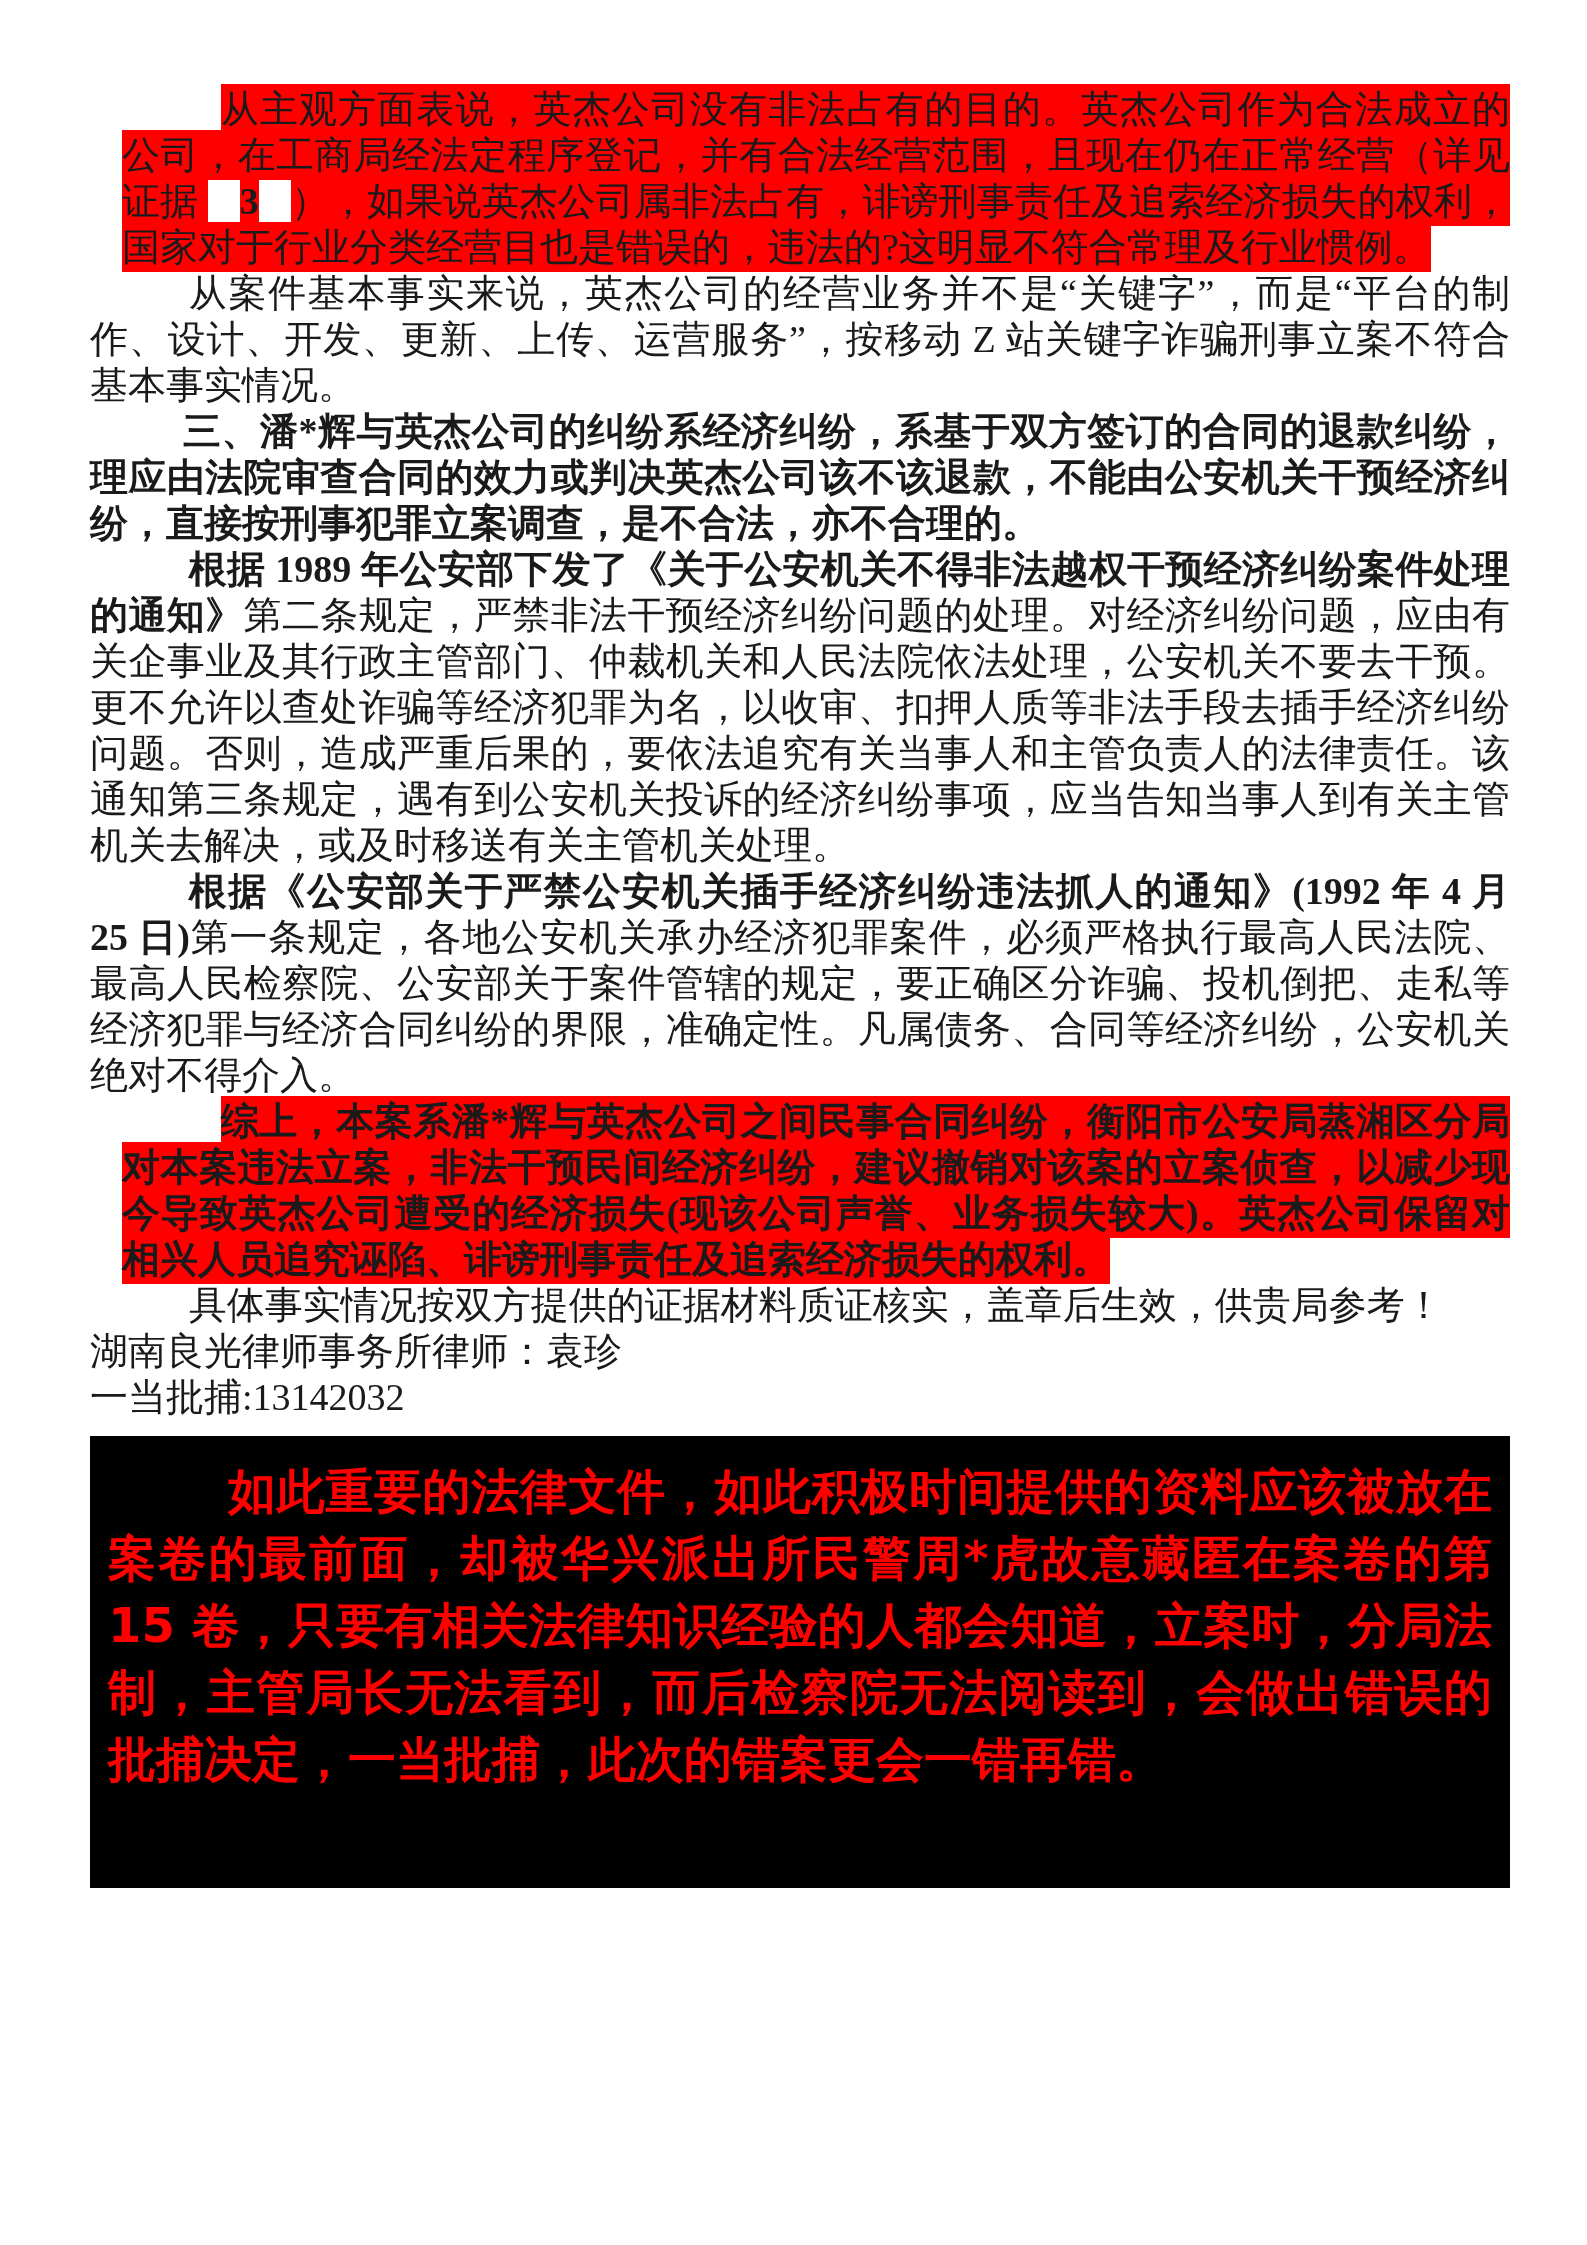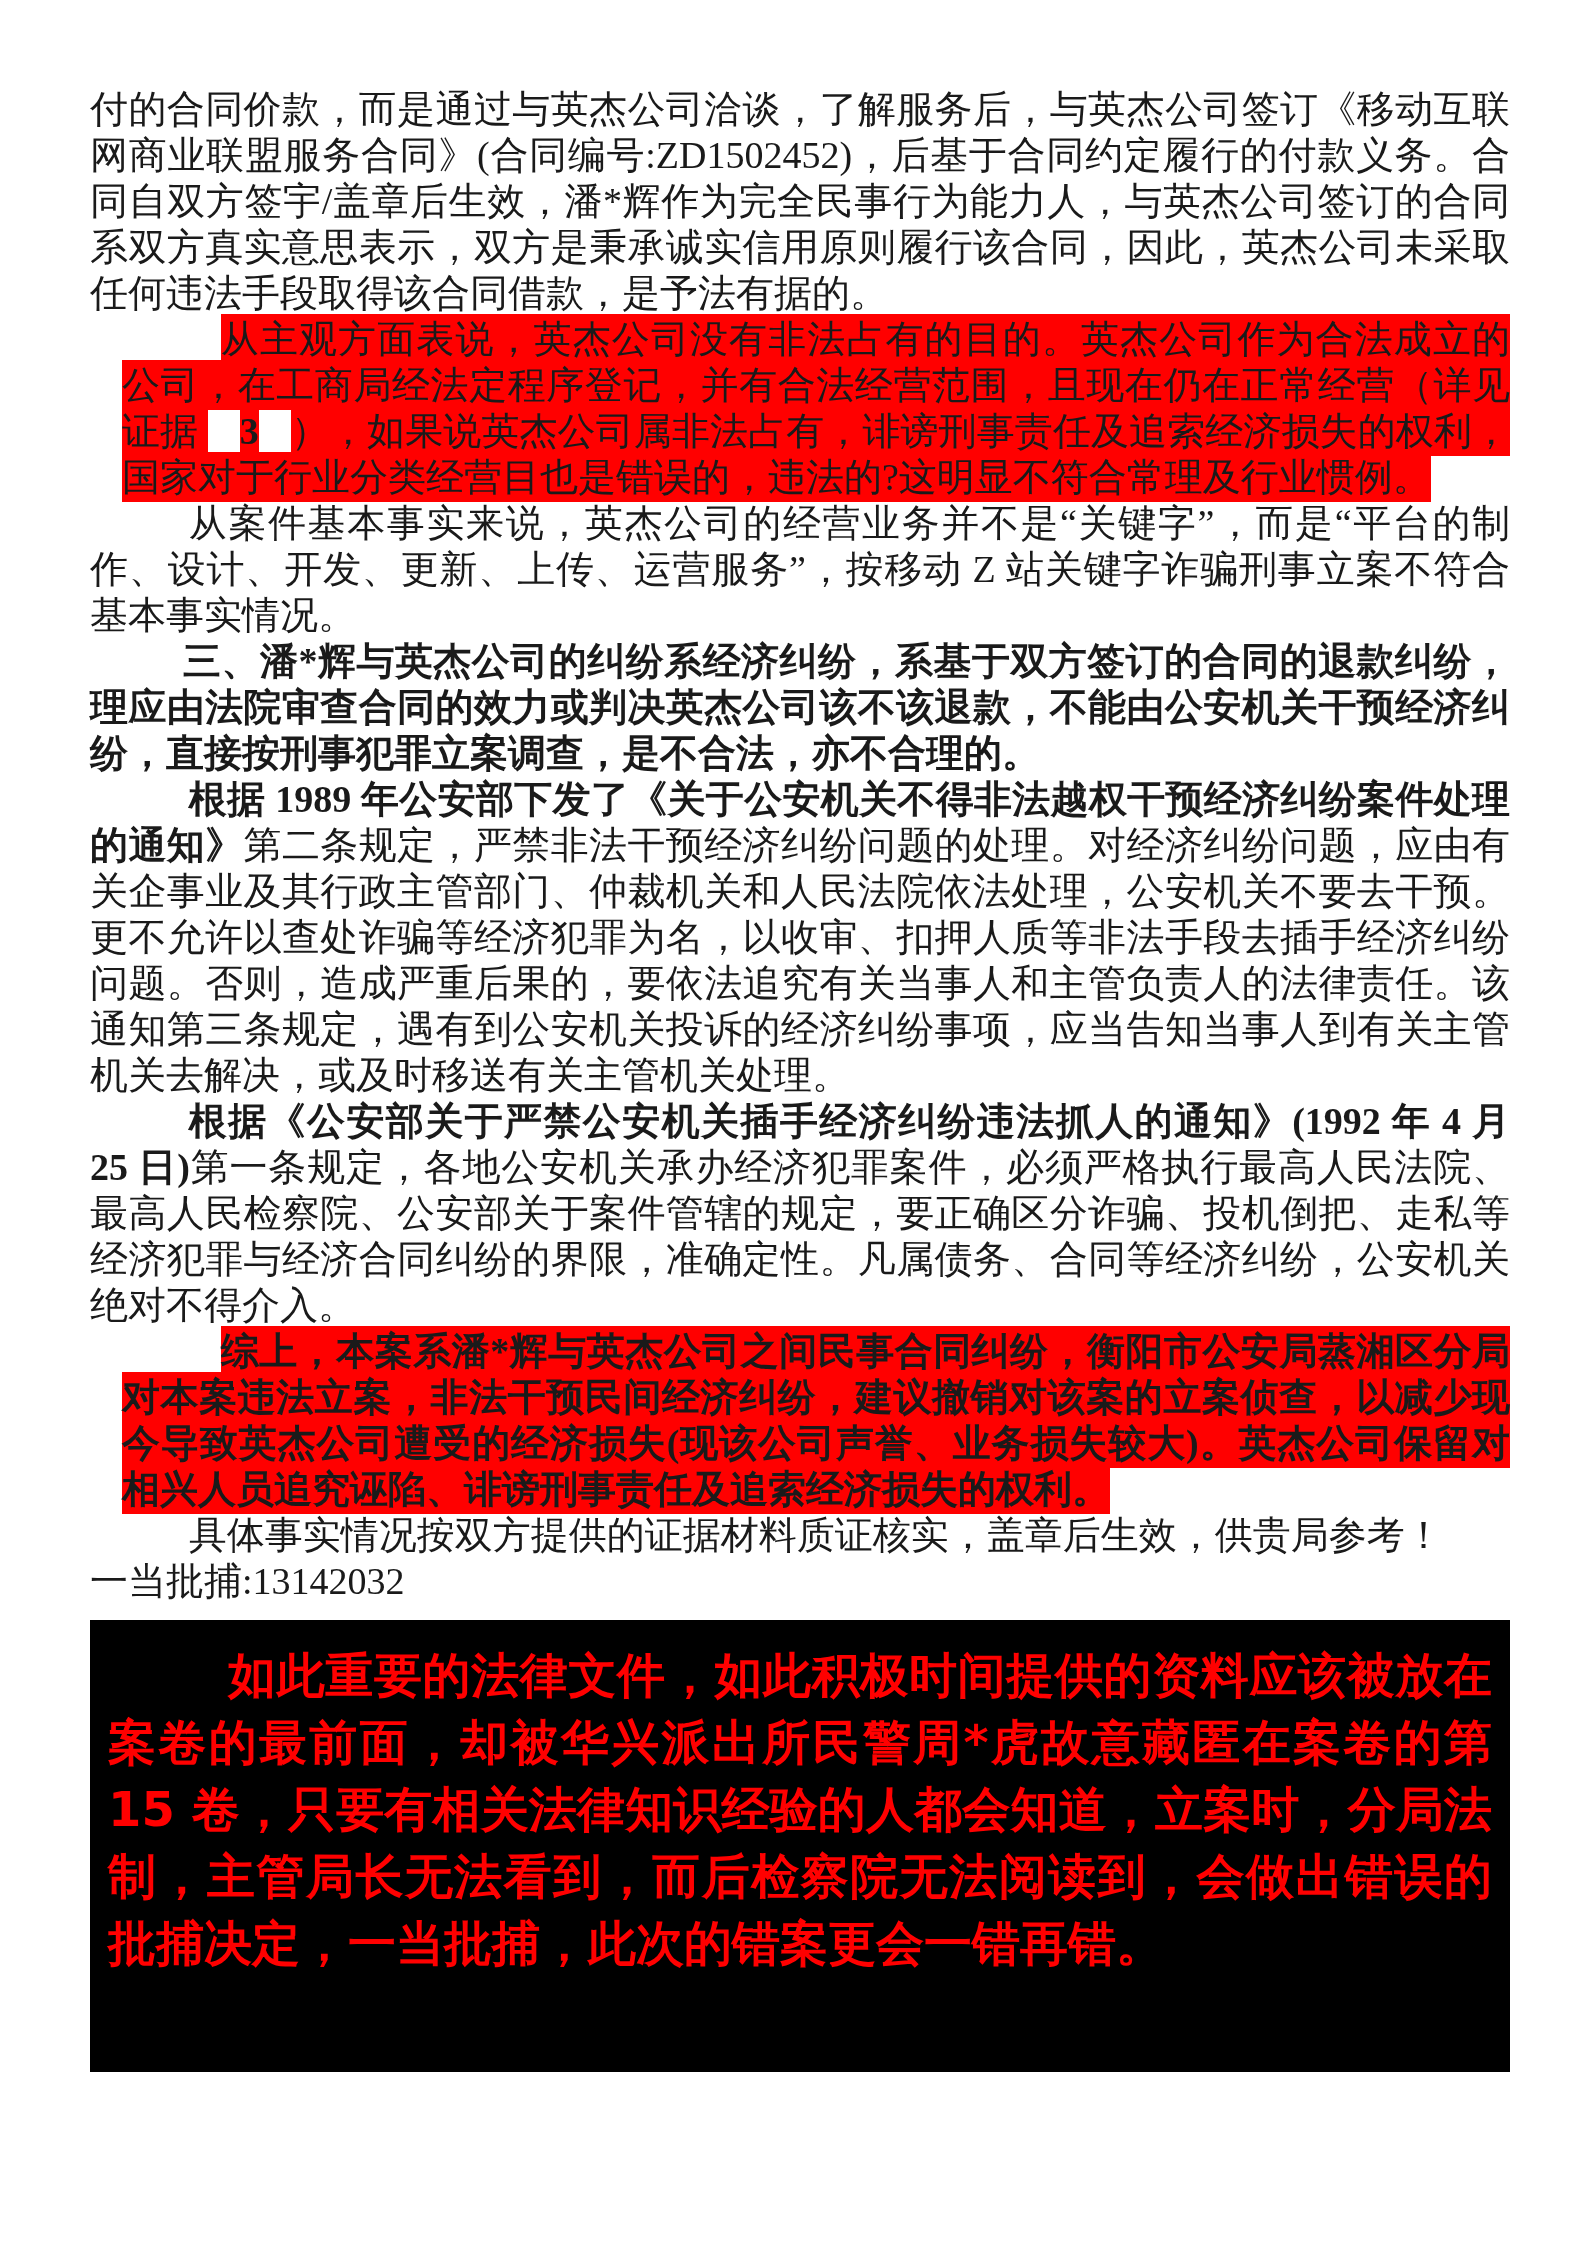--- a/index.html
+++ b/index.html
@@ -52,26 +52,26 @@
     line-height: 67px;
     text-align: justify;
     text-indent: 2.5em;
   }
 </style>
 </head>
 <body>
 
 <div class="page">
   <div class="doc-body" id="doc-body">
-      <p class="p-first"><span>付的合同价款，而是通过与英杰公司洽谈，了解服务后，与英杰公司签订《移动互联网商业联盟服务合同》(合同编号:ZD1502452)，后基于合同约定履行的付款义务。合同自双方签宇/盖章后生效，潘*辉作为完全民事行为能力人，与英杰公司签订的合同系双方真实意思表示，双方是秉承诚实信用原则履行该合同，因此，英杰公司未采取任何违法手段取得该合同借款，是予法有据的。</span></p>
       <p class="p-indent"><span class="hl">从主观方面表说，英杰公司没有非法占有的目的。英杰公司作为合法成立的公司，在工商局经法定程序登记，并有合法经营范围，且现在仍在正常经营（详见证据 </span><span class="b hl">3</span><span class="hl">），如果说英杰公司属非法占有，诽谤刑事责任及追索经济损失的权利，国家对于行业分类经营目也是错误的，违法的?这明显不符合常理及行业惯例。</span></p>
       <p class="p-indent"><span>从案件基本事实来说，英杰公司的经营业务并不是“关键字”，而是“平台的制作、设计、开发、更新、上传、运营服务”，按移动 Z 站关键字诈骗刑事立案不符合基本事实情况。</span></p>
       <p class="p-heading"><span>三、潘*辉与英杰公司的纠纷系经济纠纷，系基于双方签订的合同的退款纠纷，理应由法院审查合同的效力或判决英杰公司该不该退款，不能由公安机关干预经济纠纷，直接按刑事犯罪立案调查，是不合法，亦不合理的。</span></p>
       <p class="p-indent"><span class="b">根据 1989 年公安部下发了《关于公安机关不得非法越权干预经济纠纷案件处理的通知》</span><span>第二条规定，严禁非法干预经济纠纷问题的处理。对经济纠纷问题，应由有关企事业及其行政主管部门、仲裁机关和人民法院依法处理，公安机关不要去干预。更不允许以查处诈骗等经济犯罪为名，以收审、扣押人质等非法手段去插手经济纠纷问题。否则，造成严重后果的，要依法追究有关当事人和主管负责人的法律责任。该通知第三条规定，遇有到公安机关投诉的经济纠纷事项，应当告知当事人到有关主管机关去解决，或及时移送有关主管机关处理。</span></p>
       <p class="p-indent"><span class="b">根据《公安部关于严禁公安机关插手经济纠纷违法抓人的通知》(1992 年 4 月 25 日)</span><span>第一条规定，各地公安机关承办经济犯罪案件，必须严格执行最高人民法院、最高人民检察院、公安部关于案件管辖的规定，要正确区分诈骗、投机倒把、走私等经济犯罪与经济合同纠纷的界限，准确定性。凡属债务、合同等经济纠纷，公安机关绝对不得介入。</span></p>
       <p class="p-indent"><span class="b hl">综上，本案系潘*辉与英杰公司之间民事合同纠纷，衡阳市公安局蒸湘区分局对本案违法立案，非法干预民间经济纠纷，建议撤销对该案的立案侦查，以减少现今导致英杰公司遭受的经济损失(现该公司声誉、业务损失较大)。英杰公司保留对相兴人员追究诬陷、诽谤刑事责任及追索经济损失的权利。</span></p>
       <p class="p-indent"><span>具体事实情况按双方提供的证据材料质证核实，盖章后生效，供贵局参考！</span></p>
+      <p class="p-sig-lawyer"><span>湖南良光律师事务所律师：袁珍</span></p>
       <p class="p-sig-contact"><span>一当批捕:13142032</span></p>
     </div>
   <div class="notice-box">
     <p class="box-para" id="box-para"><span class="b">如此重要的法律文件，如此积极时间提供的资料应该被放在案卷的最前面，却被华兴派出所民警周*虎故意藏匿在案卷的第 15 卷，只要有相关法律知识经验的人都会知道，立案时，分局法制，主管局长无法看到，而后检察院无法阅读到，会做出错误的批捕决定，一当批捕，此次的错案更会一错再错。</span></p>
   </div>
 </div>
 
 </body></html>

